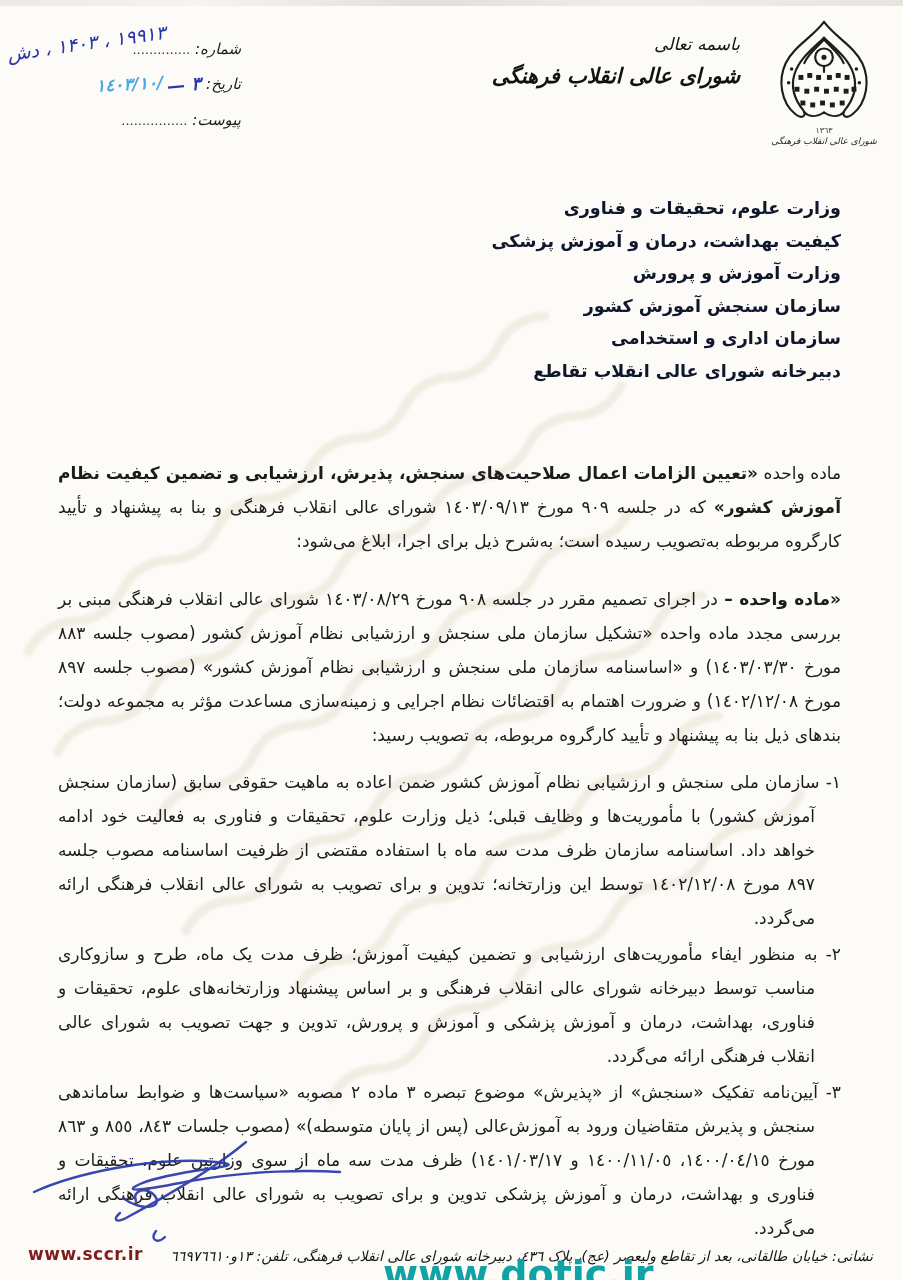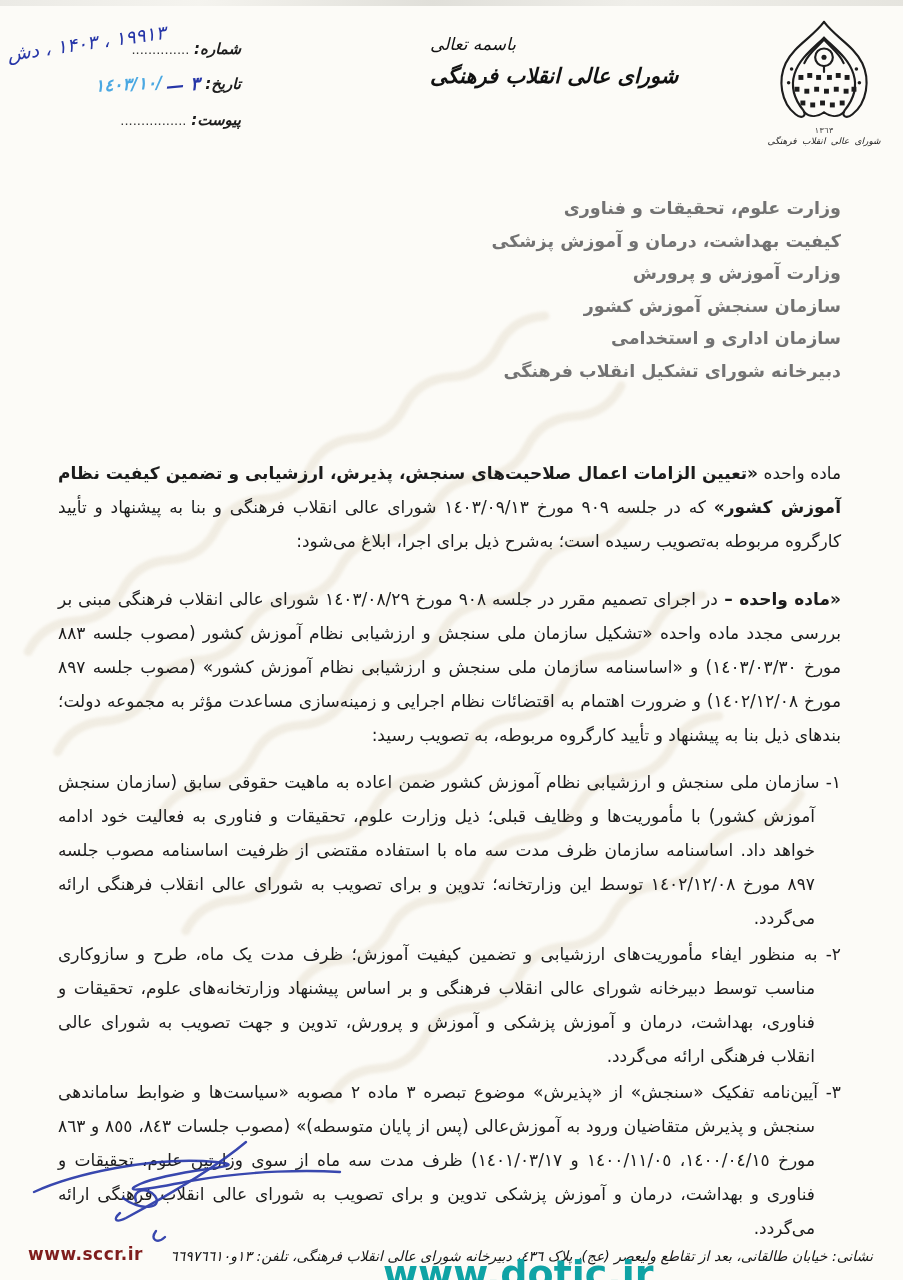--- a/index.html
+++ b/index.html
@@ -19,55 +19,55 @@
     background:linear-gradient(90deg,#e9e8e3 0%,#f4f3ee 22%,#dddcd6 48%,#eeede8 70%,#e3e2dc 100%);
     opacity:.9;
   }
   
   .ref-block{
     position:absolute;top:40px;left:16px;width:225px;
     font-size:15px;font-style:italic;color:#1d1d1d;
     text-align:right;direction:rtl;
   }
   .field-row{position:relative;margin-bottom:16px;white-space:nowrap;}
-  .field-label{font-weight:700;}
+  .field-label{font-weight:400;}
   .dots{letter-spacing:1px;color:#333;font-style:normal;font-size:13px;}
   .hand-number{
     position:absolute;left:-10px;top:-14px;width:245px;
     transform:rotate(-8deg);
     color:#2636a8;font-size:19px;font-style:italic;font-weight:500;
     text-align:left;direction:rtl;white-space:nowrap;
   }
   .hand-date{display:inline-flex;direction:rtl;gap:4px;vertical-align:middle;}
   .hand-date .day{
     color:#2636a8;font-size:18px;font-weight:600;font-style:italic;
     transform:rotate(-5deg);display:inline-block;
   }
   .hand-date .stamp{
     color:#4aa8e2;font-size:17px;font-weight:600;font-style:italic;
     direction:ltr;unicode-bidi:embed;display:inline-block;transform:rotate(-3deg);
     letter-spacing:1px;
   }
   
   .letterhead{
     position:absolute;top:34px;left:430px;width:310px;
-    text-align:left;font-style:italic;color:#111;
+    text-align:right;font-style:italic;color:#111;
   }
   .bismillah{font-size:17px;font-weight:500;}
   .country{font-size:20px;font-weight:500;margin-top:18px;}
   .council{font-size:21px;font-weight:600;margin-top:10px;letter-spacing:-0.5px;}
   
-  .emblem{position:absolute;top:18px;right:18px;width:122px;text-align:center;font-family:Liberation Mono, monospace;}
+  .emblem{position:absolute;top:18px;right:18px;width:122px;text-align:center;}
   .emblem svg{display:block;margin:0 auto;}
   .emblem-year{font-size:8px;color:#3a3a3a;margin-top:-4px;letter-spacing:1px;}
   .emblem-caption{font-size:9px;font-style:italic;color:#1a1a1a;margin-top:1px;white-space:nowrap;}
   
   .recipients{
     position:absolute;top:192px;right:62px;
-    text-align:right;font-weight:bold;font-size:17.5px;line-height:32.5px;color:#737373;
+    text-align:right;font-weight:bold;font-size:17.5px;line-height:32.5px;color:#0f172a;
   }
   
   .body-text{
     position:absolute;top:456px;right:62px;left:58px;
     font-size:17px;line-height:34px;text-align:justify;color:#1c1c1c;
   }
   .body-text p{margin:0 0 13px 0;}
   .b{font-weight:bold;}
   .body-item{padding-right:26px;text-indent:-26px;margin-bottom:2px;}
   
@@ -172,21 +172,21 @@
     <div class="emblem-year">١٣٦٣</div>
     <div class="emblem-caption">شورای عالی انقلاب فرهنگی</div>
   </div>
 
   <div class="recipients">
     <div>وزارت علوم، تحقیقات و فناوری</div>
     <div>کیفیت بهداشت، درمان و آموزش پزشکی</div>
     <div>وزارت آموزش و پرورش</div>
     <div>سازمان سنجش آموزش کشور</div>
     <div>سازمان اداری و استخدامی</div>
-    <div>دبیرخانه شورای تشکیل انقلاب فرهنگی</div>
+    <div>دبیرخانه شورای عالی انقلاب تقاطع</div>
   </div>
 
   <div class="body-text">
     <p><span>ماده واحده </span><span class="b">«تعیین الزامات اعمال صلاحیت‌های سنجش، پذیرش، ارزشیابی و تضمین کیفیت نظام آموزش کشور»</span><span> که در جلسه ٩٠٩ مورخ ١٤٠٣/٠٩/١٣ شورای عالی انقلاب فرهنگی و بنا به پیشنهاد و تأیید کارگروه مربوطه به‌تصویب رسیده است؛ به‌شرح ذیل برای اجرا، ابلاغ می‌شود:</span></p>
 
     <p style="margin-top:24px;"><span class="b">«ماده واحده – </span><span>در اجرای تصمیم مقرر در جلسه ٩٠٨ مورخ ١٤٠٣/٠٨/٢٩ شورای عالی انقلاب فرهنگی مبنی بر بررسی مجدد ماده واحده «تشکیل سازمان ملی سنجش و ارزشیابی نظام آموزش کشور (مصوب جلسه ٨٨٣ مورخ ١٤٠٣/٠٣/٣٠) و «اساسنامه سازمان ملی سنجش و ارزشیابی نظام آموزش کشور» (مصوب جلسه ٨٩٧ مورخ ١٤٠٢/١٢/٠٨) و ضرورت اهتمام به اقتضائات نظام اجرایی و زمینه‌سازی مساعدت مؤثر به مجموعه دولت؛ بندهای ذیل بنا به پیشنهاد و تأیید کارگروه مربوطه، به تصویب رسید:</span></p>
 
     <div class="body-item"><span class="item-num">١-</span> <span>سازمان ملی سنجش و ارزشیابی نظام آموزش کشور ضمن اعاده به ماهیت حقوقی سابق (سازمان سنجش آموزش کشور) با مأموریت‌ها و وظایف قبلی؛ ذیل وزارت علوم، تحقیقات و فناوری به فعالیت خود ادامه خواهد داد. اساسنامه سازمان ظرف مدت سه ماه با استفاده مقتضی از ظرفیت اساسنامه مصوب جلسه ٨٩٧ مورخ ١٤٠٢/١٢/٠٨ توسط این وزارتخانه؛ تدوین و برای تصویب به شورای عالی انقلاب فرهنگی ارائه می‌گردد.</span></div>
     <div class="body-item"><span class="item-num">٢-</span> <span>به منظور ایفاء مأموریت‌های ارزشیابی و تضمین کیفیت آموزش؛ ظرف مدت یک ماه، طرح و سازوکاری مناسب توسط دبیرخانه شورای عالی انقلاب فرهنگی و بر اساس پیشنهاد وزارتخانه‌های علوم، تحقیقات و فناوری، بهداشت، درمان و آموزش پزشکی و آموزش و پرورش، تدوین و جهت تصویب به شورای عالی انقلاب فرهنگی ارائه می‌گردد.</span></div>
     <div class="body-item"><span class="item-num">٣-</span> <span>آیین‌نامه تفکیک «سنجش» از «پذیرش» موضوع تبصره ٣ ماده ٢ مصوبه «سیاست‌ها و ضوابط ساماندهی سنجش و پذیرش متقاضیان ورود به آموزش‌عالی (پس از پایان متوسطه)» (مصوب جلسات ٨٤٣، ٨٥٥ و ٨٦٣ مورخ ١٤٠٠/٠٤/١٥، ١٤٠٠/١١/٠٥ و ١٤٠١/٠٣/١٧) ظرف مدت سه ماه از سوی وزارتین علوم، تحقیقات و فناوری و بهداشت، درمان و آموزش پزشکی تدوین و برای تصویب به شورای عالی انقلاب فرهنگی ارائه می‌گردد.</span></div>

